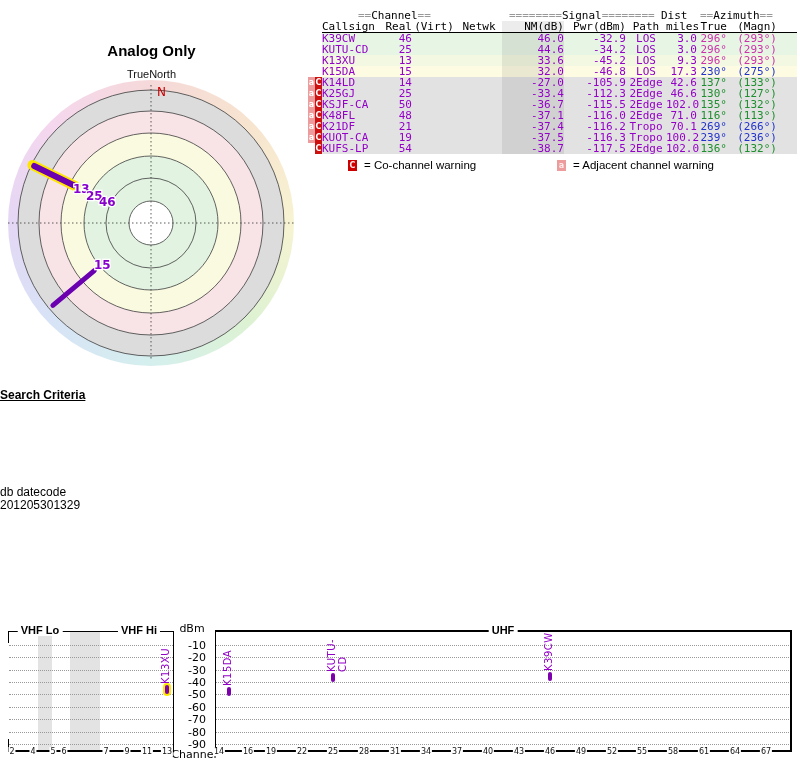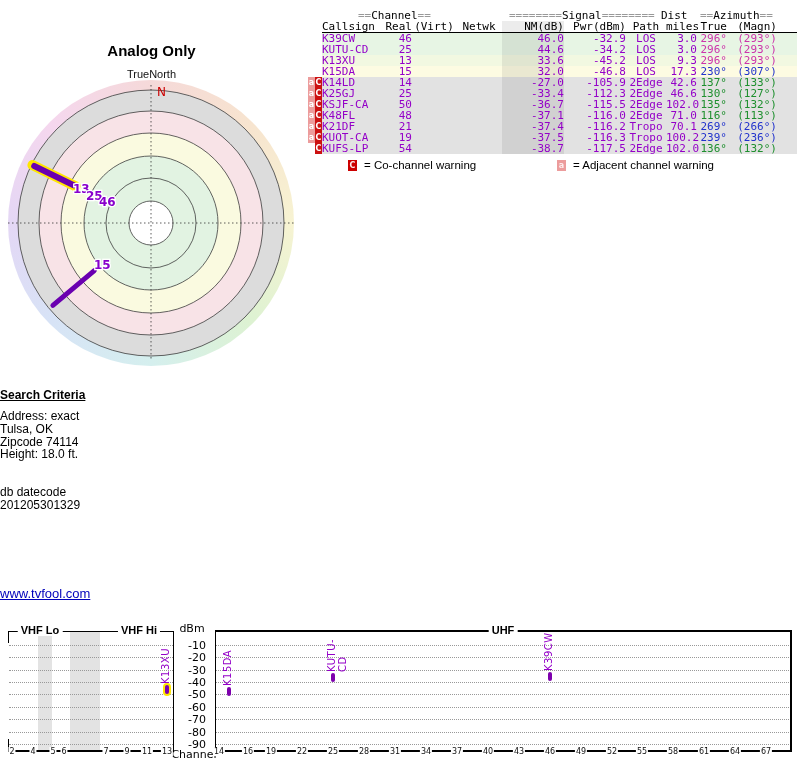--- a/index.html
+++ b/index.html
@@ -188,21 +188,21 @@
       <span class="warnbox"></span>
       <span class="stripe bgC">
         <span class="c w-cs">K15DA</span>
         <span class="c w-re">15</span>
         <span class="c w-vi"></span><span class="c w-ne"></span>
         <span class="c w-nm nmshade">32.0</span>
         <span class="c w-pw">-46.8</span>
         <span class="c w-pa">LOS</span>
         <span class="c w-mi">17.3</span>
         <span class="c w-tr azb">230°</span>
-        <span class="c w-ma azb">(307°)</span>
+        <span class="c w-ma azb">(275°)</span>
         <span class="c w-pd"></span>
       </span>
     </div>
     <div class="trow mono" style="top:77px;">
       <span class="warnbox"><i class="wa">a</i><i class="wc">C</i></span>
       <span class="stripe bgD">
         <span class="c w-cs">K14LD</span>
         <span class="c w-re">14</span>
         <span class="c w-vi"></span><span class="c w-ne"></span>
         <span class="c w-nm nmshade">-27.0</span>
@@ -305,31 +305,24 @@
       </span>
     </div>
 
     <div class="lbox" style="left:348px;top:160px;background:#cc0000;">C</div>
     <div class="ltext" style="left:364px;top:159px;">= Co-channel warning</div>
     <div class="lbox" style="left:557px;top:160px;background:#ec9c9c;">a</div>
     <div class="ltext" style="left:573px;top:159px;">= Adjacent channel warning</div>
   </div>
 
   <div class="abs ctr" id="search-heading"><span>Search Criteria</span></div>
-  <div class="abs ctr" id="search-lines">
-    <div>Address: exact</div>
-    <div>Tulsa, OK</div>
-    <div>Zipcode 74114</div>
-    <div>Height: 18.0 ft.</div>
-  </div>
   <div class="abs ctr" id="db-lines">
     <div>db datecode</div>
     <div>201205301329</div>
   </div>
-  <div class="abs ctr" id="site-link"><span>www.tvfool.com</span></div>
 
   <div>
 
     <div class="gband" style="left:38px;top:632px;width:14px;height:118px;"></div>
     <div class="gband" style="left:70px;top:632px;width:30px;height:118px;"></div>
 
     <div class="grid" style="left:9px;top:645px;width:164px;"></div>
     <div class="grid" style="left:9px;top:657px;width:164px;"></div>
     <div class="grid" style="left:9px;top:670px;width:164px;"></div>
     <div class="grid" style="left:9px;top:682px;width:164px;"></div>

